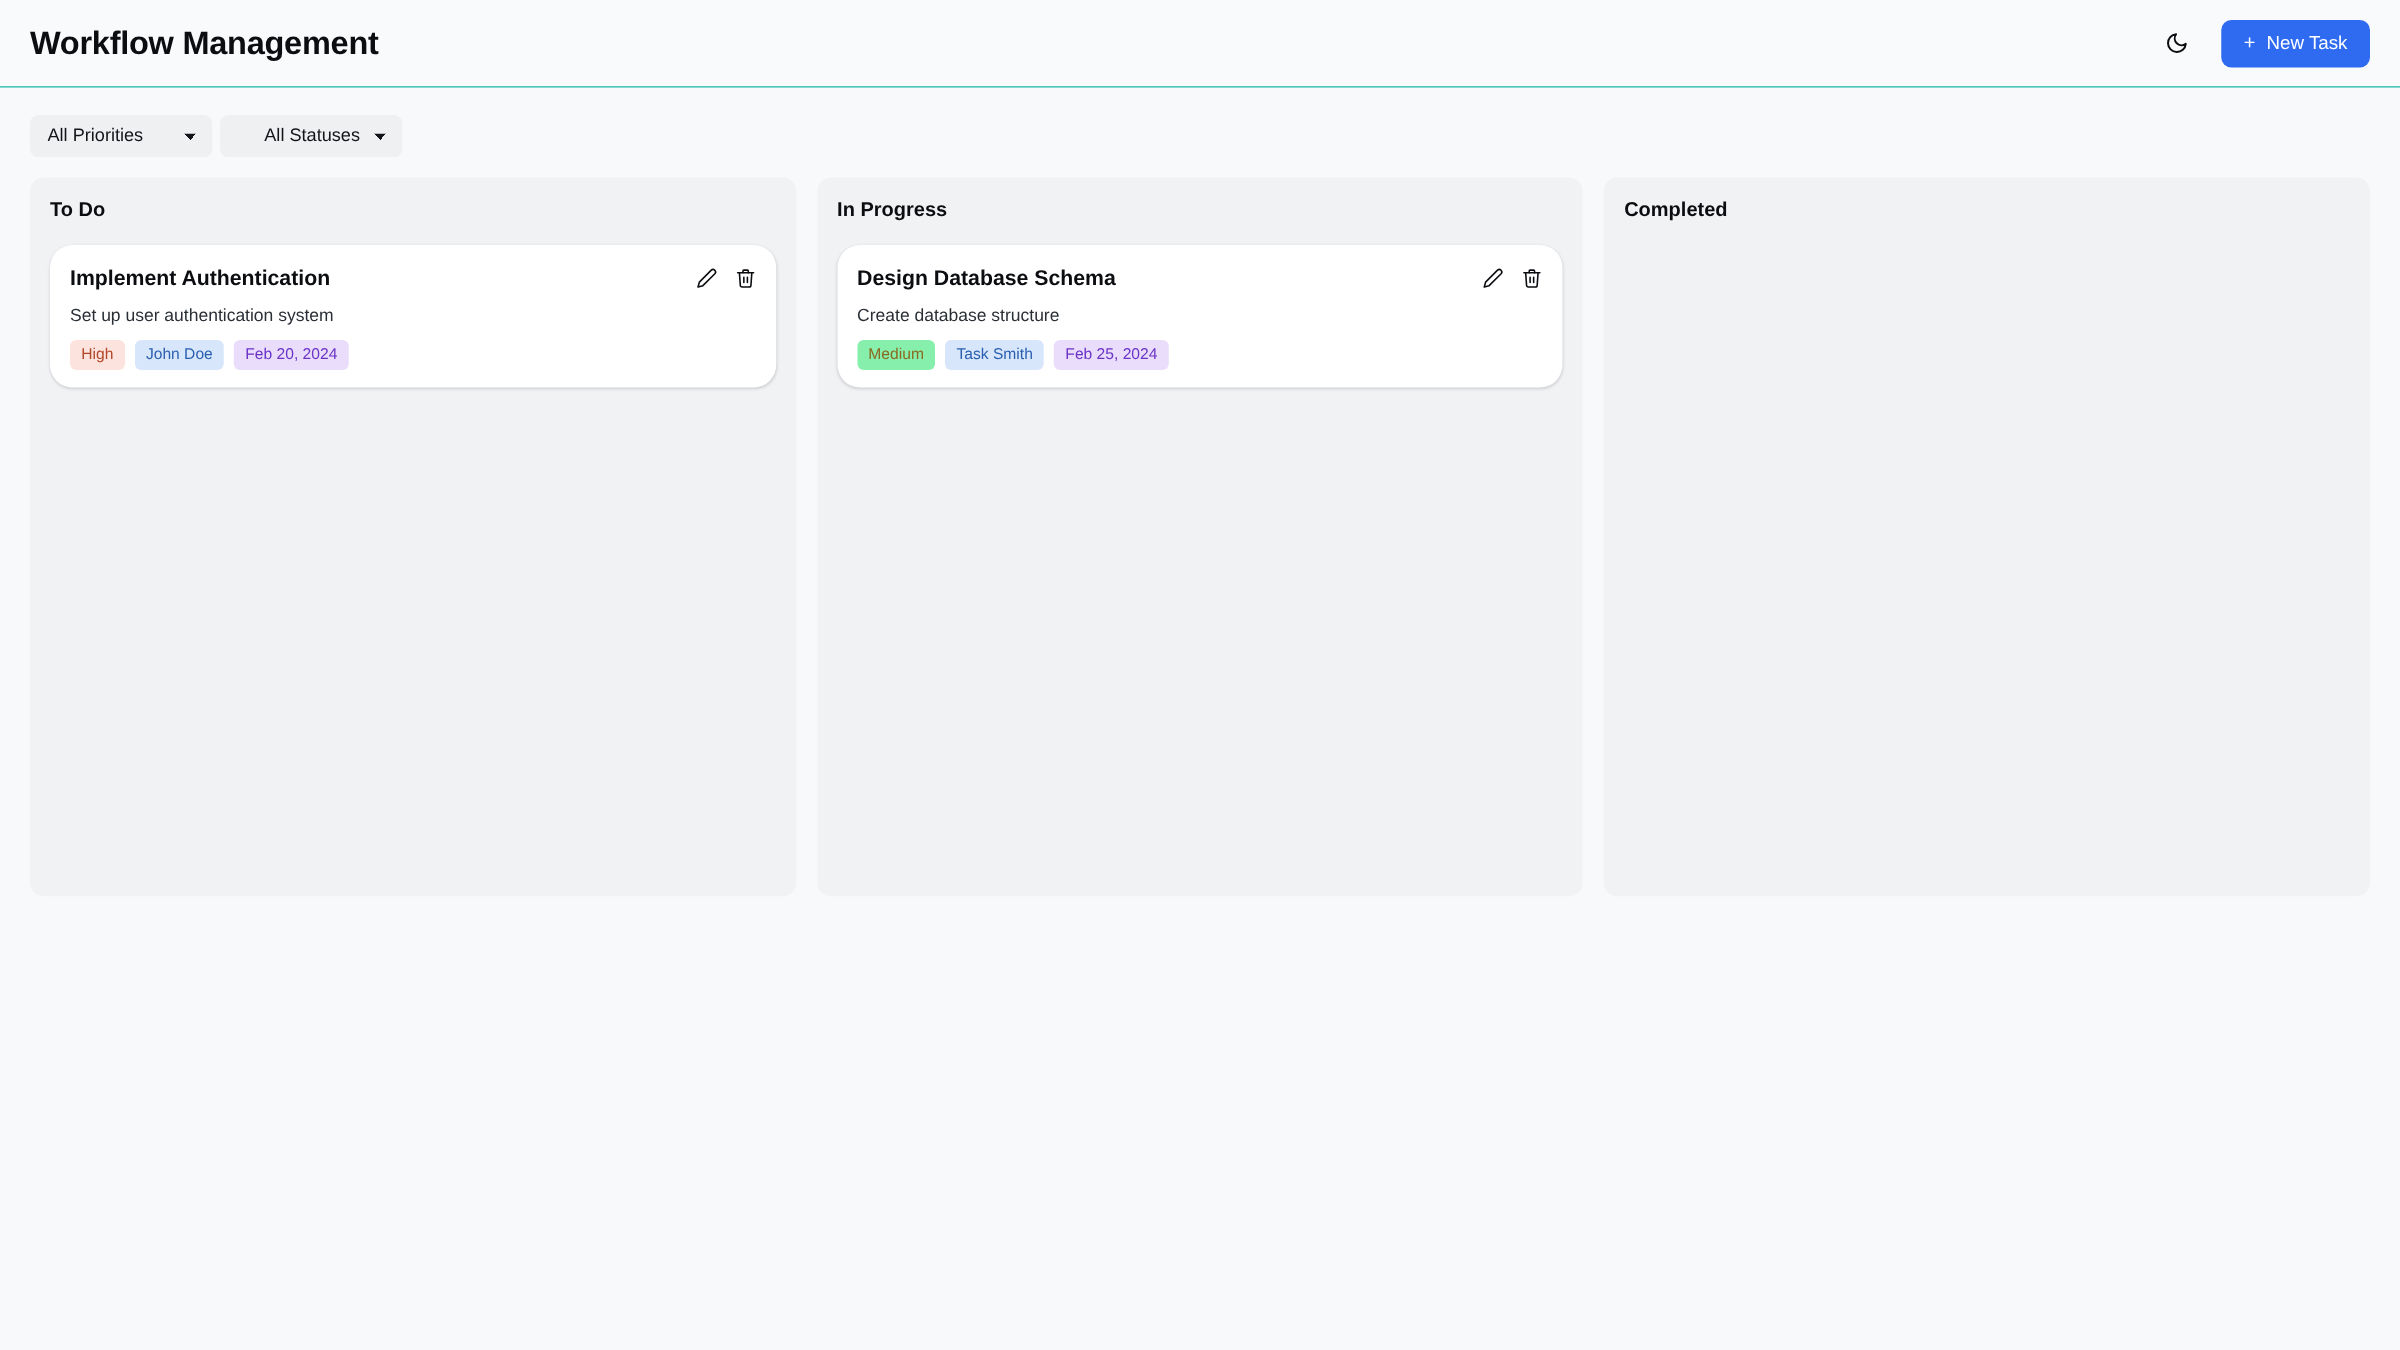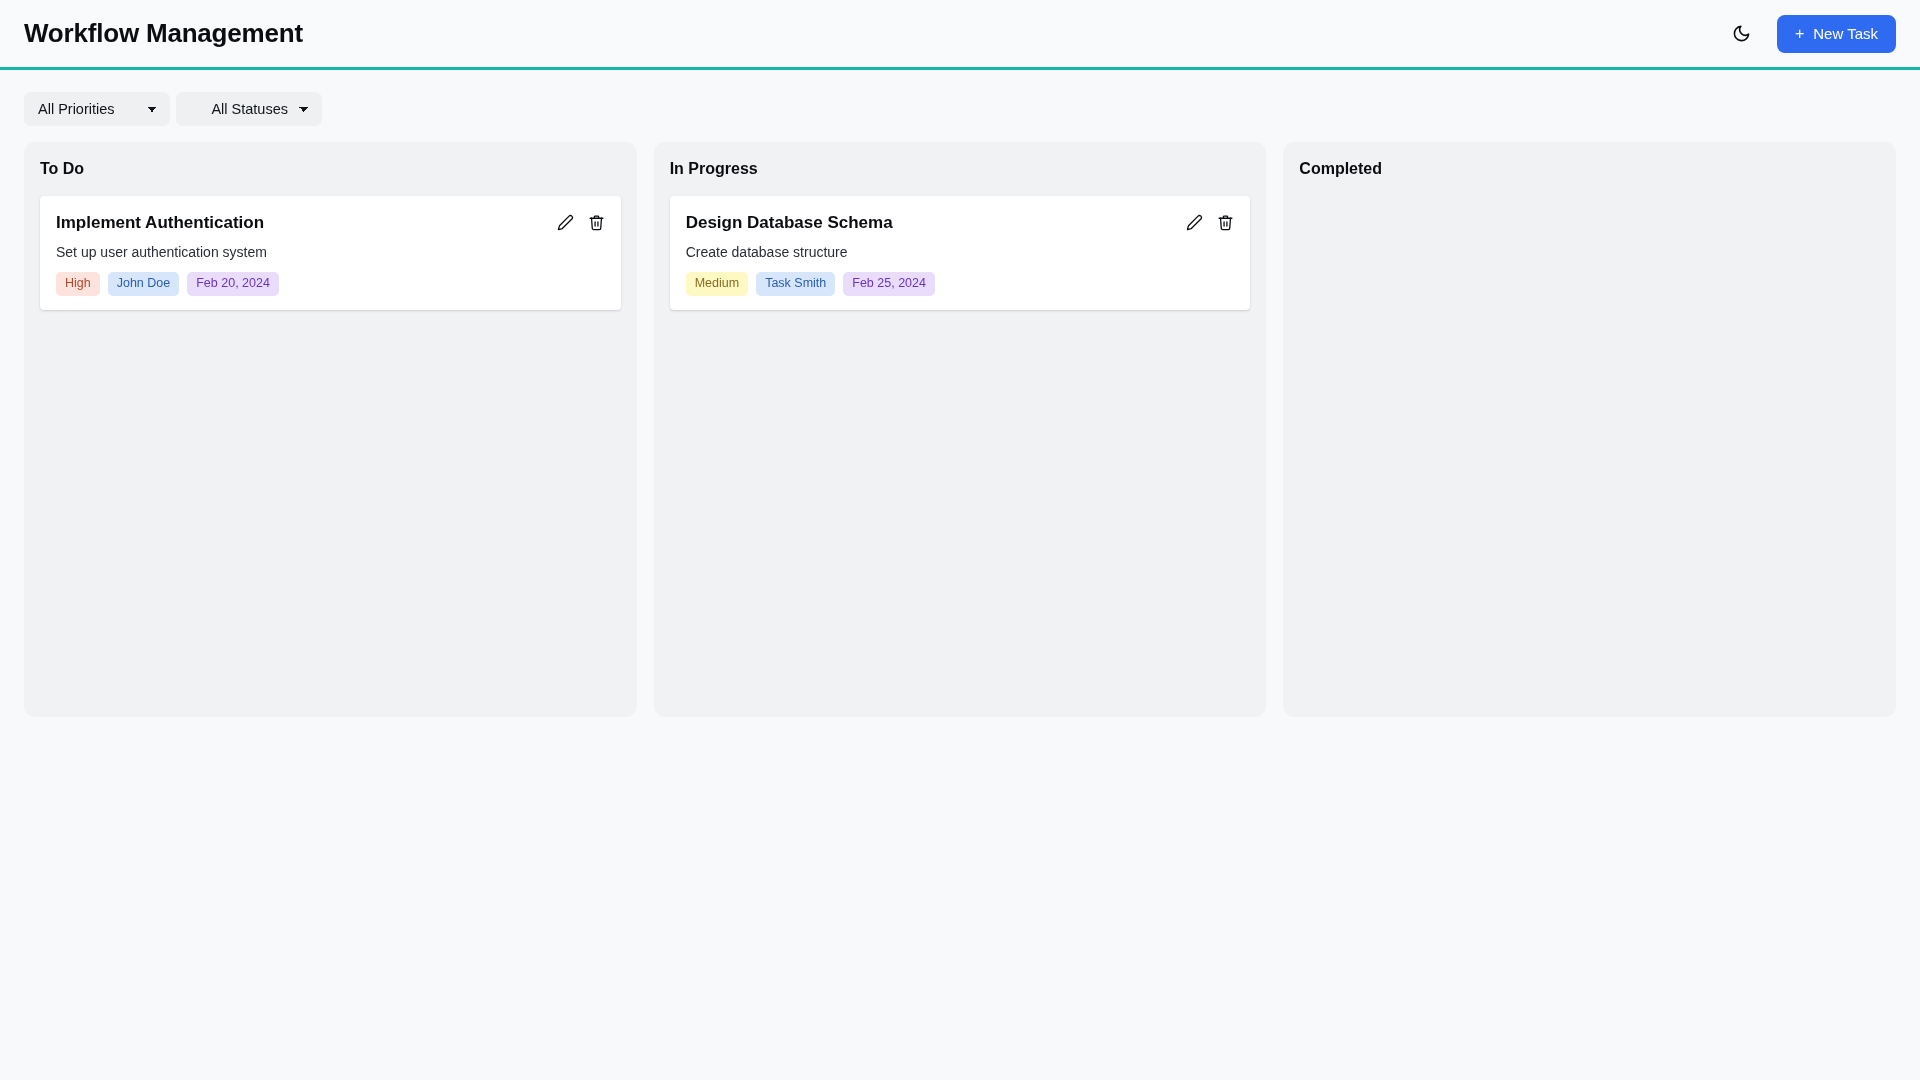--- a/index.html
+++ b/index.html
@@ -9,21 +9,21 @@
     height: 1080px;
     background: #f8f9fb;
     font-family: "Liberation Sans", sans-serif;
     -webkit-font-smoothing: antialiased;
   }
 
   
   .app-header {
     height: 70px;
     background: #f9fafc;
-    border-bottom: 3px solid #14b8a6;
+    border-bottom: 1px solid #14b8a6;
     display: flex;
     align-items: center;
     justify-content: space-between;
     padding: 0 24px;
   }
 
   .app-title {
     font-size: 26px;
     font-weight: bold;
     color: #0b0d10;
@@ -116,21 +116,21 @@
     font-size: 16px;
     font-weight: bold;
     color: #0b0d10;
     margin-bottom: 18px;
   }
 
   .card-list { display: flex; flex-direction: column; gap: 12px; }
 
   .task-card {
     background: #ffffff;
-    border-radius: 4px;
+    border-radius: 18px;
     padding: 16px 16px 14px 16px;
     box-shadow: 0 1px 3px rgba(16, 24, 40, 0.10), 0 1px 2px rgba(16, 24, 40, 0.06);
   }
 
   .card-top {
     display: flex;
     align-items: flex-start;
     justify-content: space-between;
     gap: 12px;
   }
@@ -170,21 +170,21 @@
   }
 
   .badge {
     font-size: 12.5px;
     border-radius: 5px;
     padding: 4px 9px;
     line-height: 1.25;
     white-space: nowrap;
   }
   .badge-priority-high   { background: #fde3dd; color: #b2472a; }
-  .badge-priority-medium { background: #fef9c3; color: #8a6a20; text-align: center; }
+  .badge-priority-medium { background: #86efac; color: #8a6a20; text-align: center; }
   .badge-assignee        { background: #d7e6fb; color: #2a5fb0; }
   .badge-date            { background: #e9ddfb; color: #6b34c7; }
 </style>
 </head>
 <body>
 
 <header class="app-header">
   <div class="app-title">Workflow Management</div>
 
   <div class="header-right">

